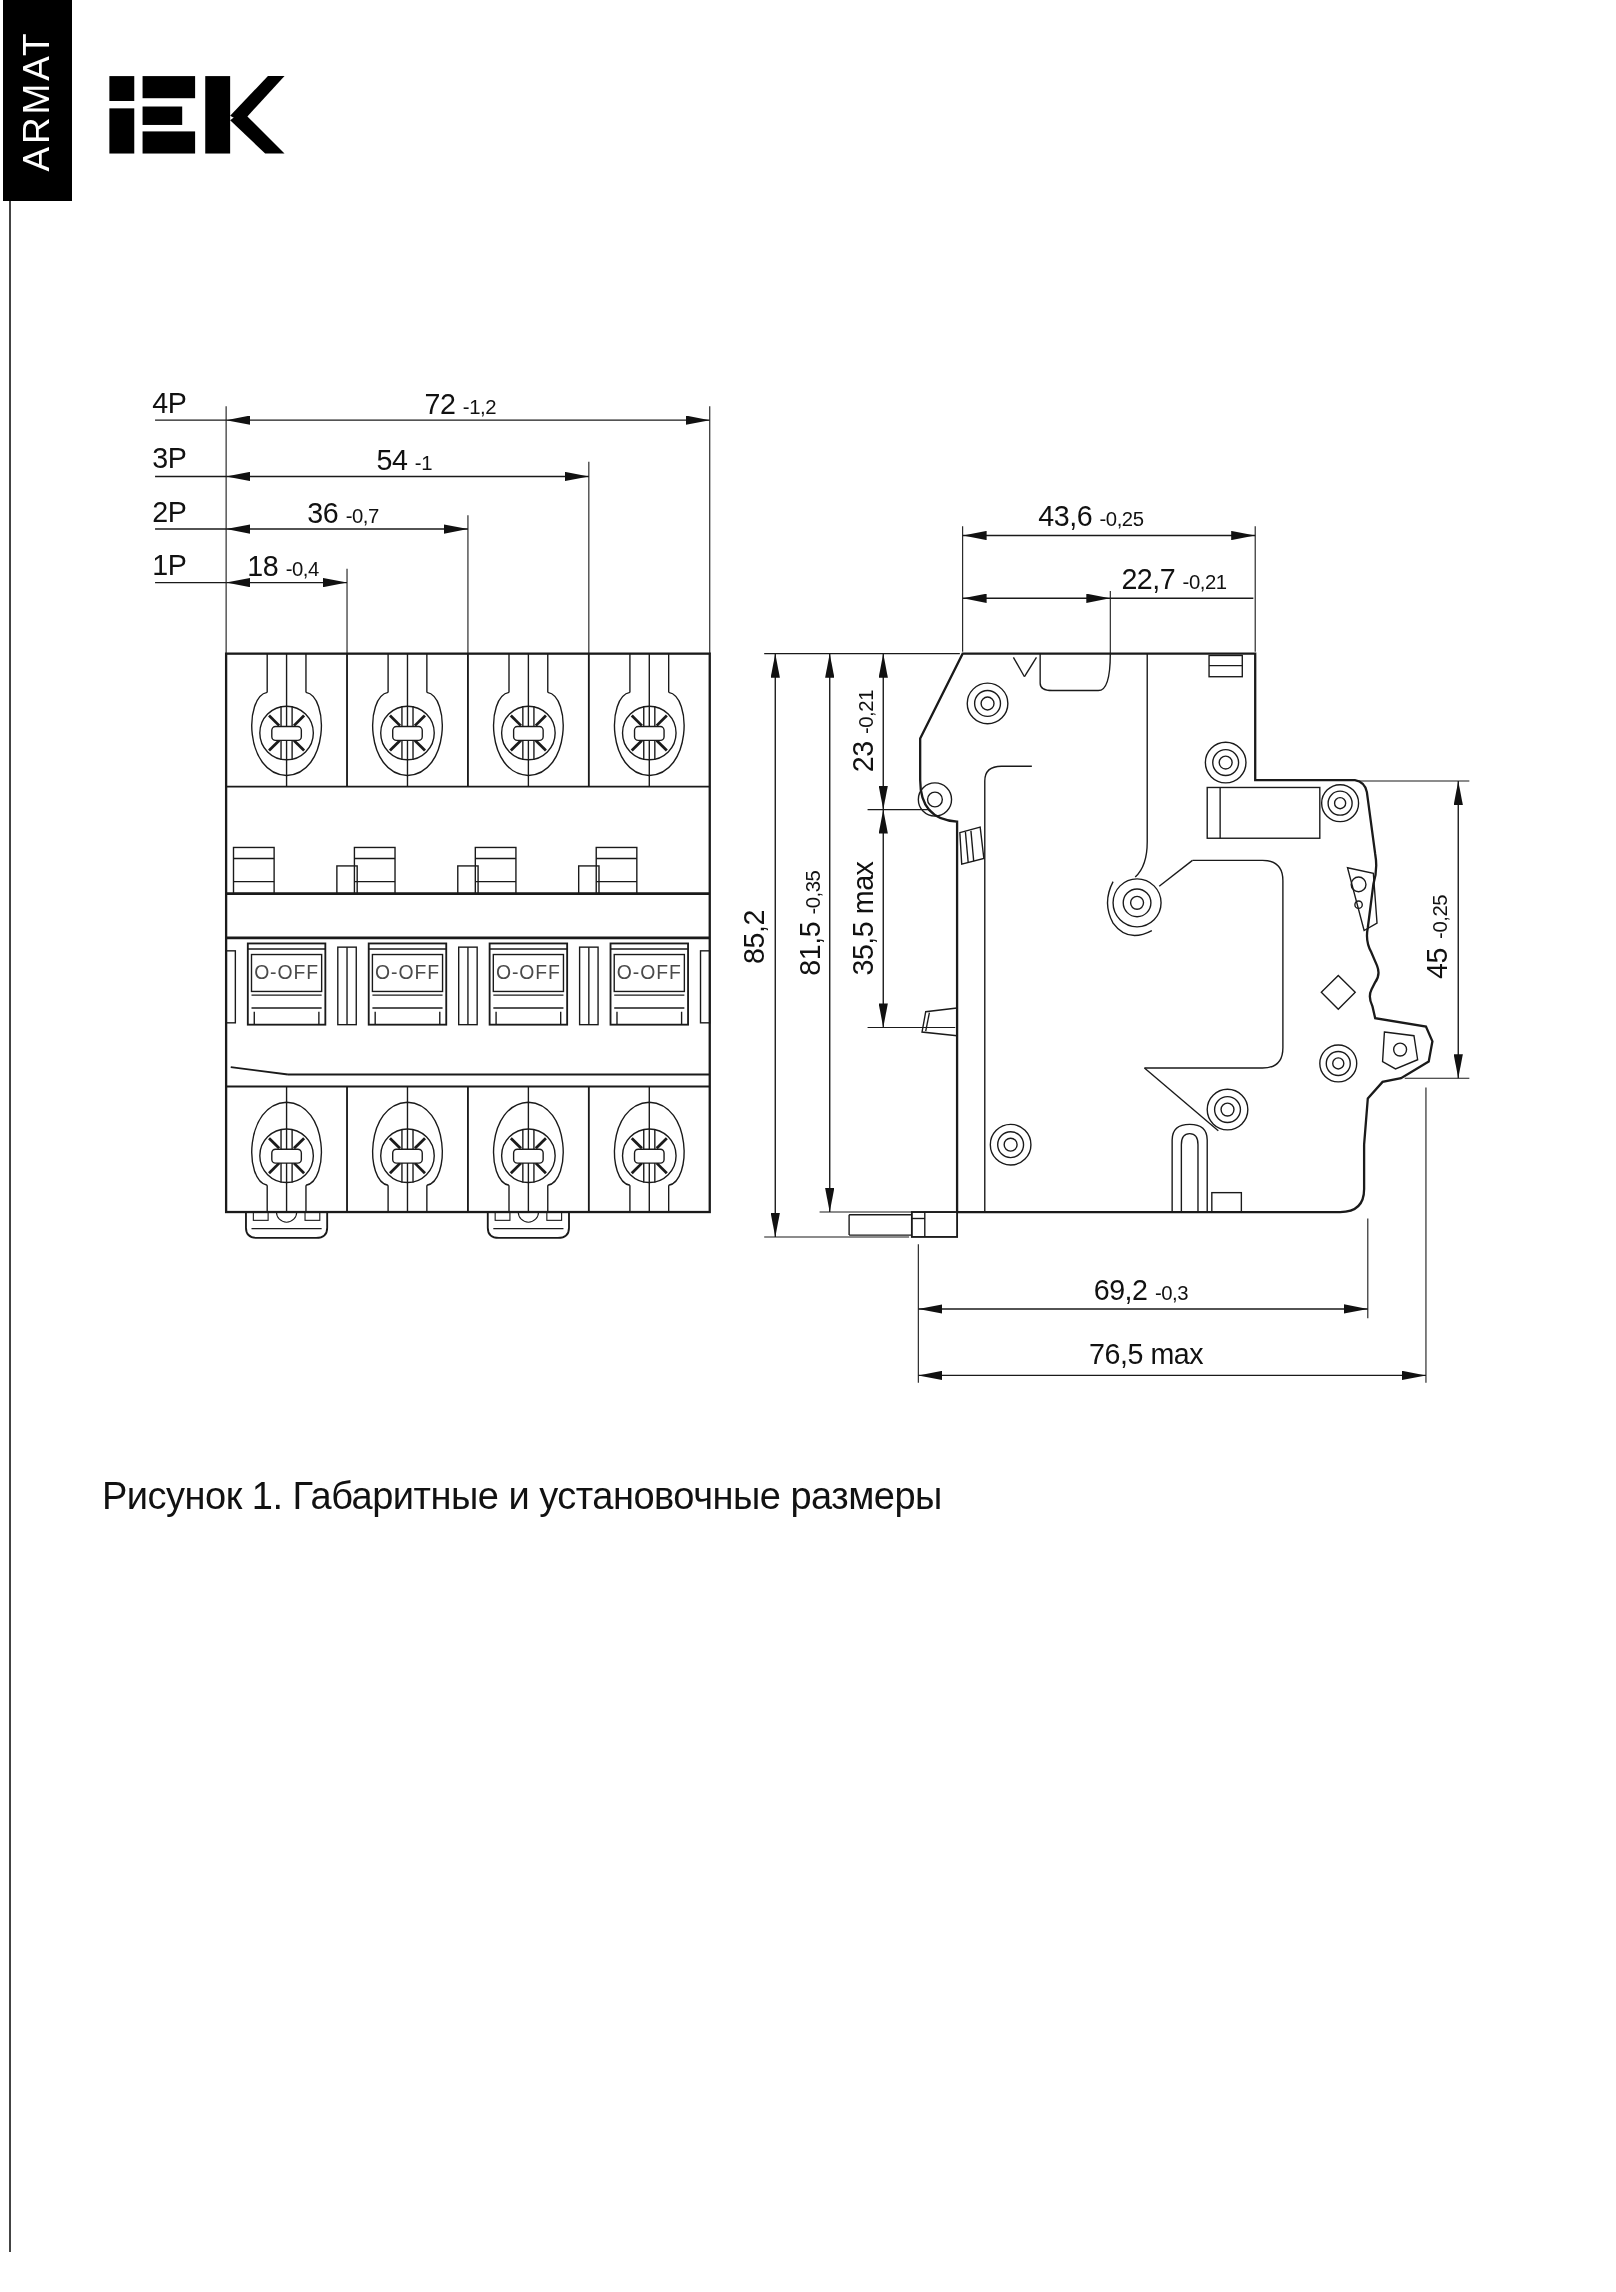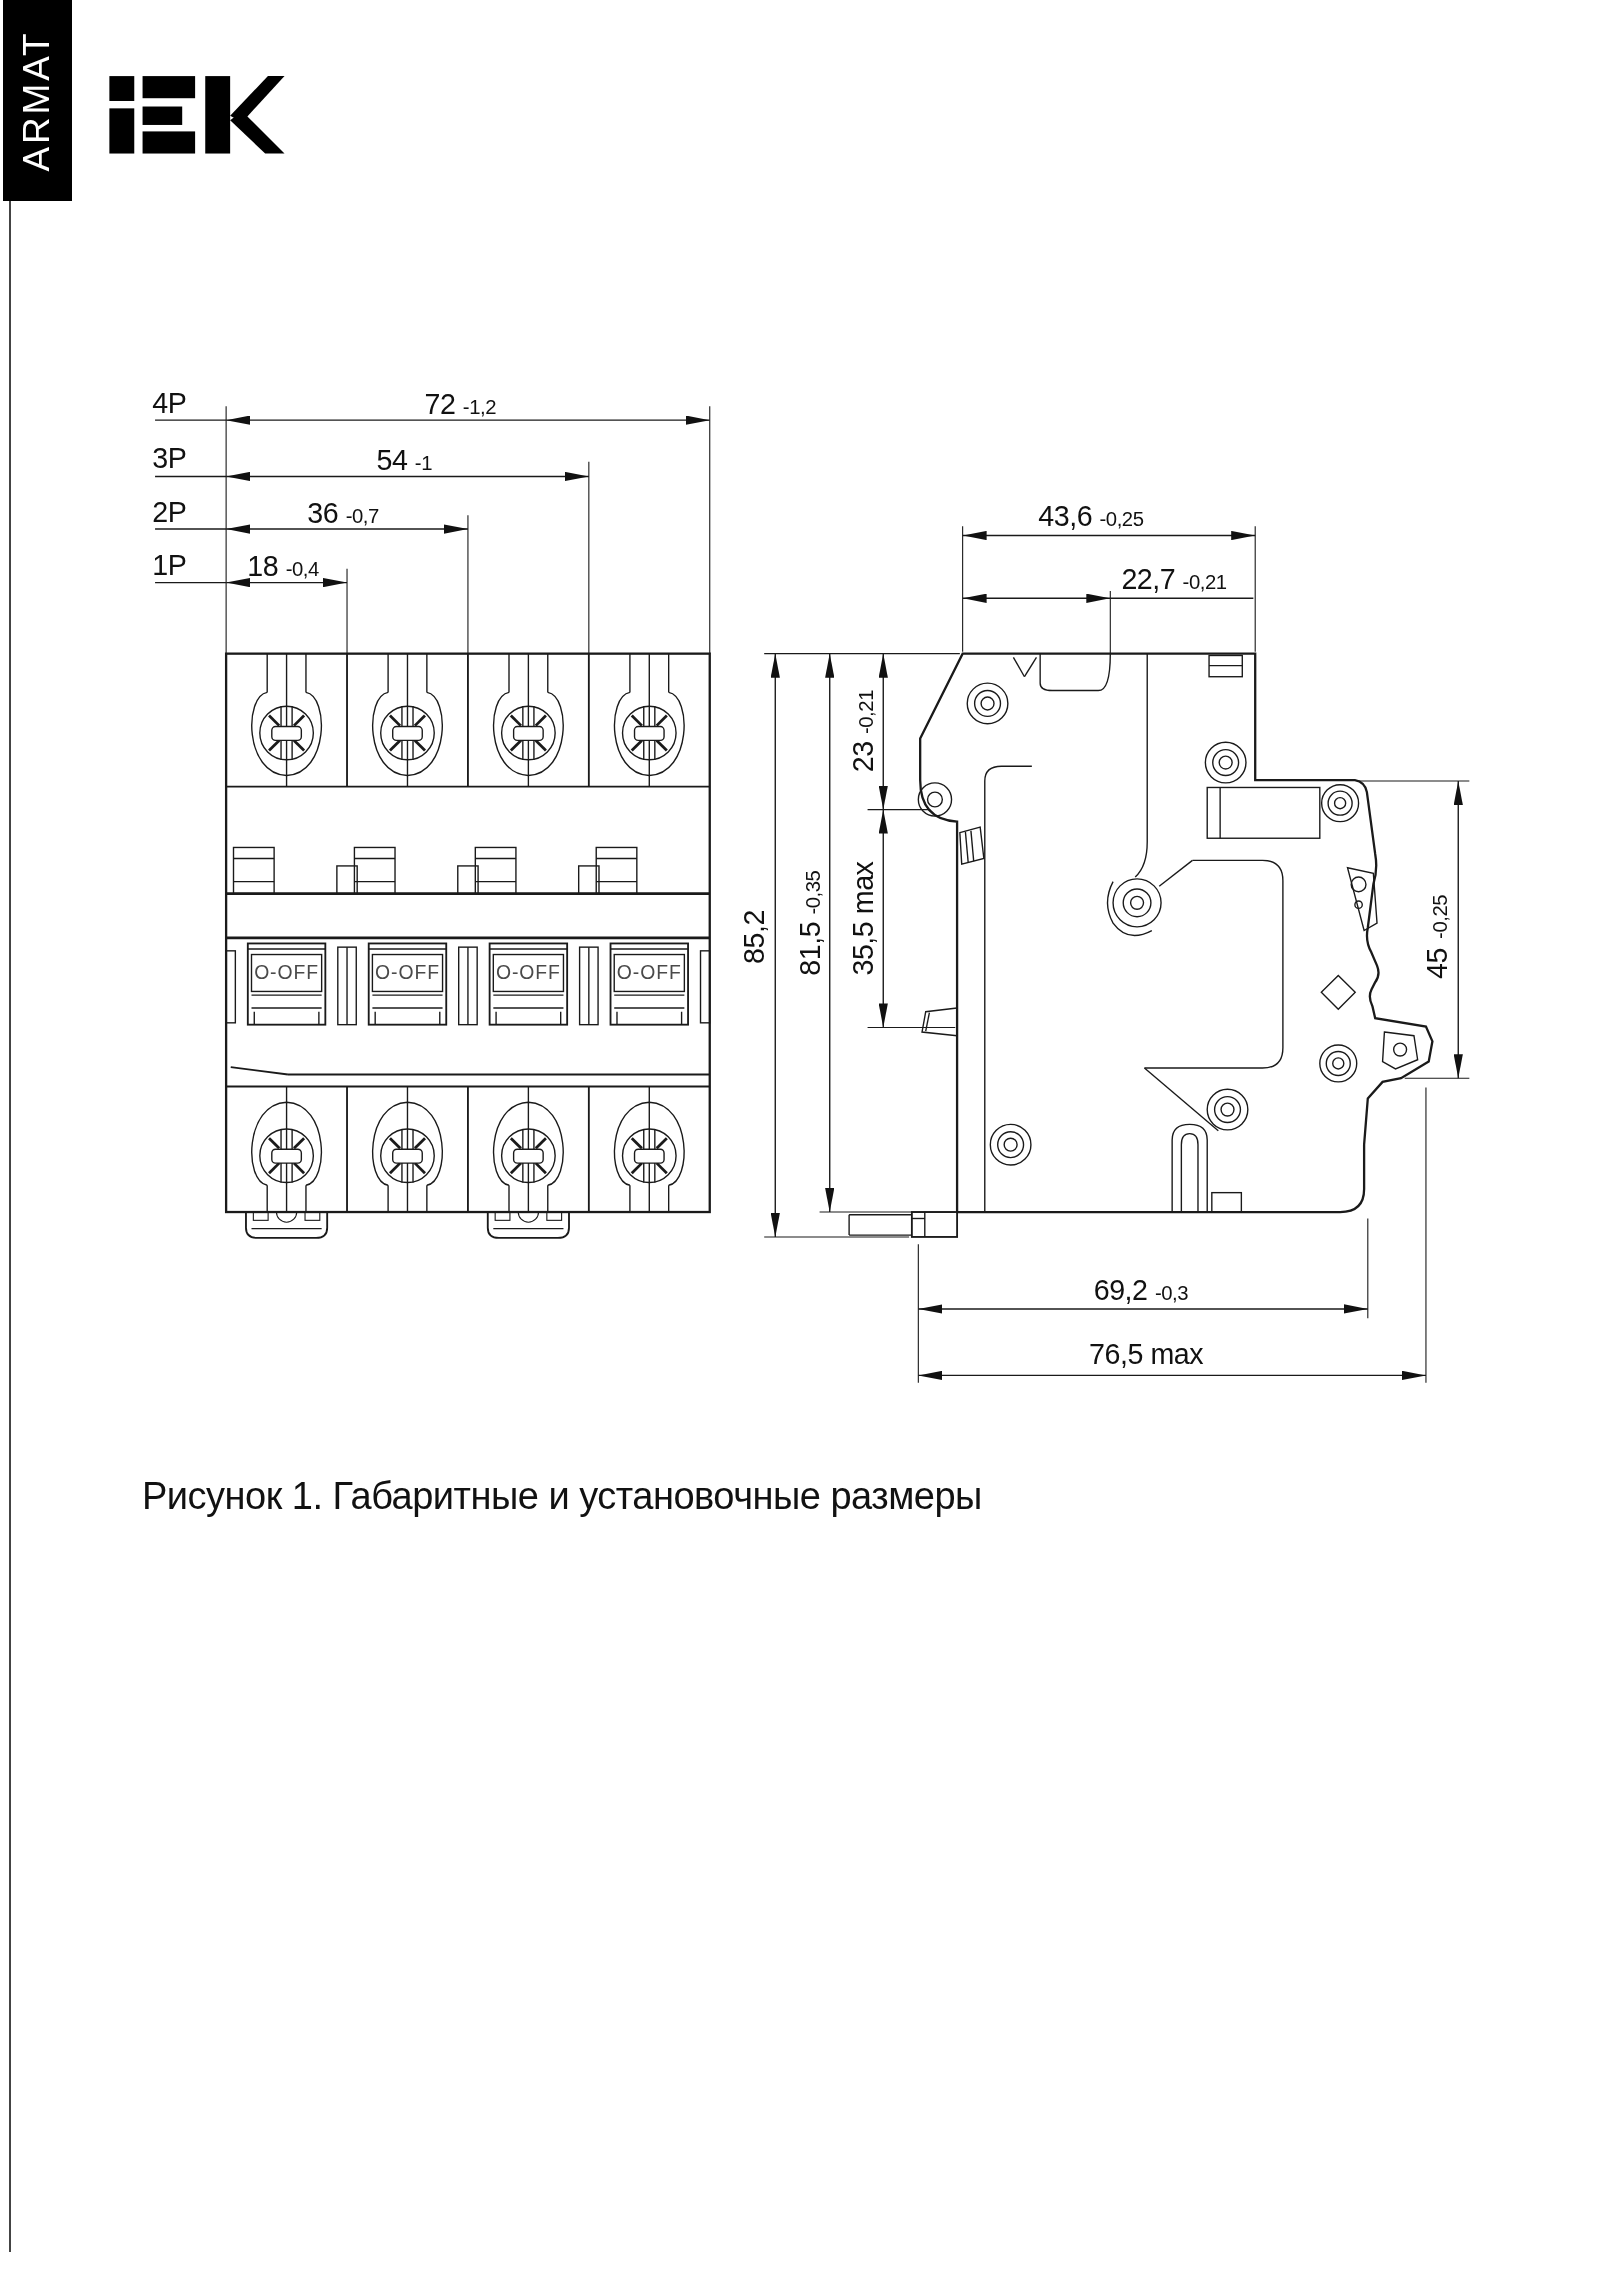--- a/index.html
+++ b/index.html
@@ -21,21 +21,20 @@
   #brand-bar span{
     position:absolute;left:50%;top:50%;
     transform:translate(-50%,-50%) rotate(-90deg);
     color:#fff;font-size:37px;letter-spacing:2.8px;font-weight:400;
     white-space:nowrap;
   }
   #caption{
     position:absolute;left:102px;top:1475px;
     font-size:38px;color:#111;letter-spacing:-0.5px;
     white-space:nowrap;
-    margin-left:40px;
   }
   svg text{
     font-family:"Liberation Sans", sans-serif;
     fill:#111;letter-spacing:-0.5px;
   }
   .dimval{font-size:31px;}
   .dimtol{font-size:22px;}
   .polelabel{font-size:31px;}
   .toggletxt{font-size:21px;fill:#4a4a4a;letter-spacing:1px;}
 </style>

